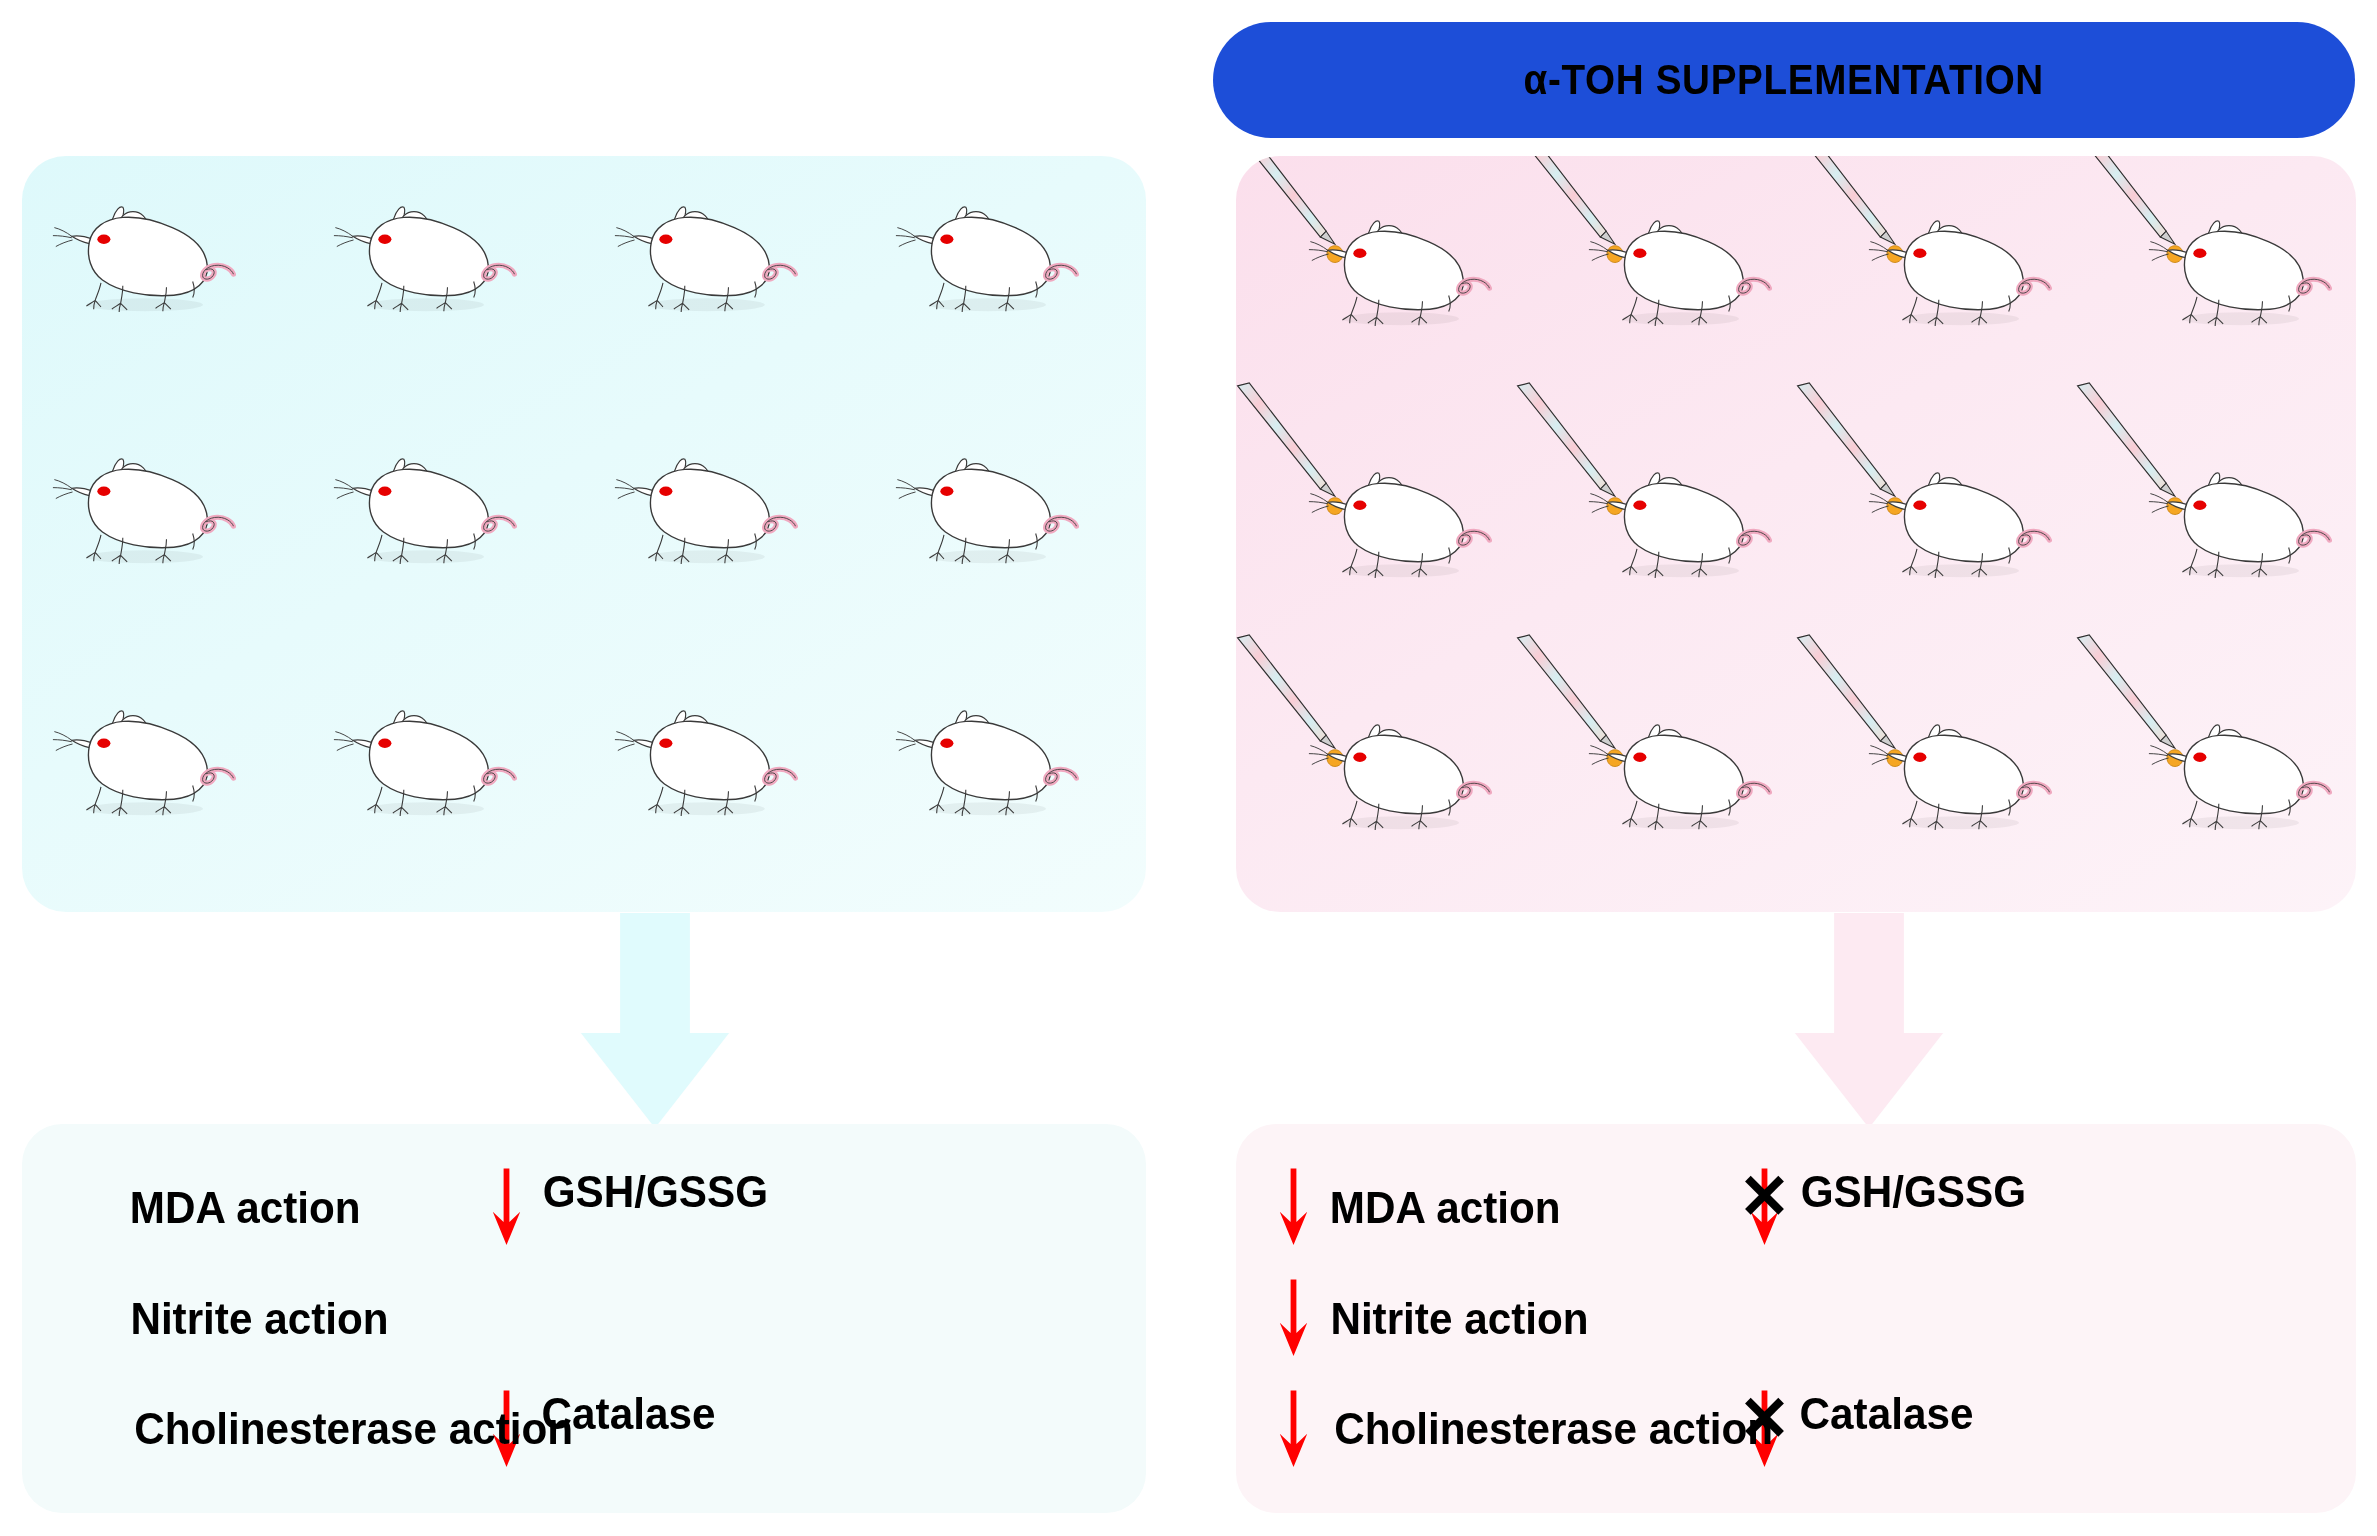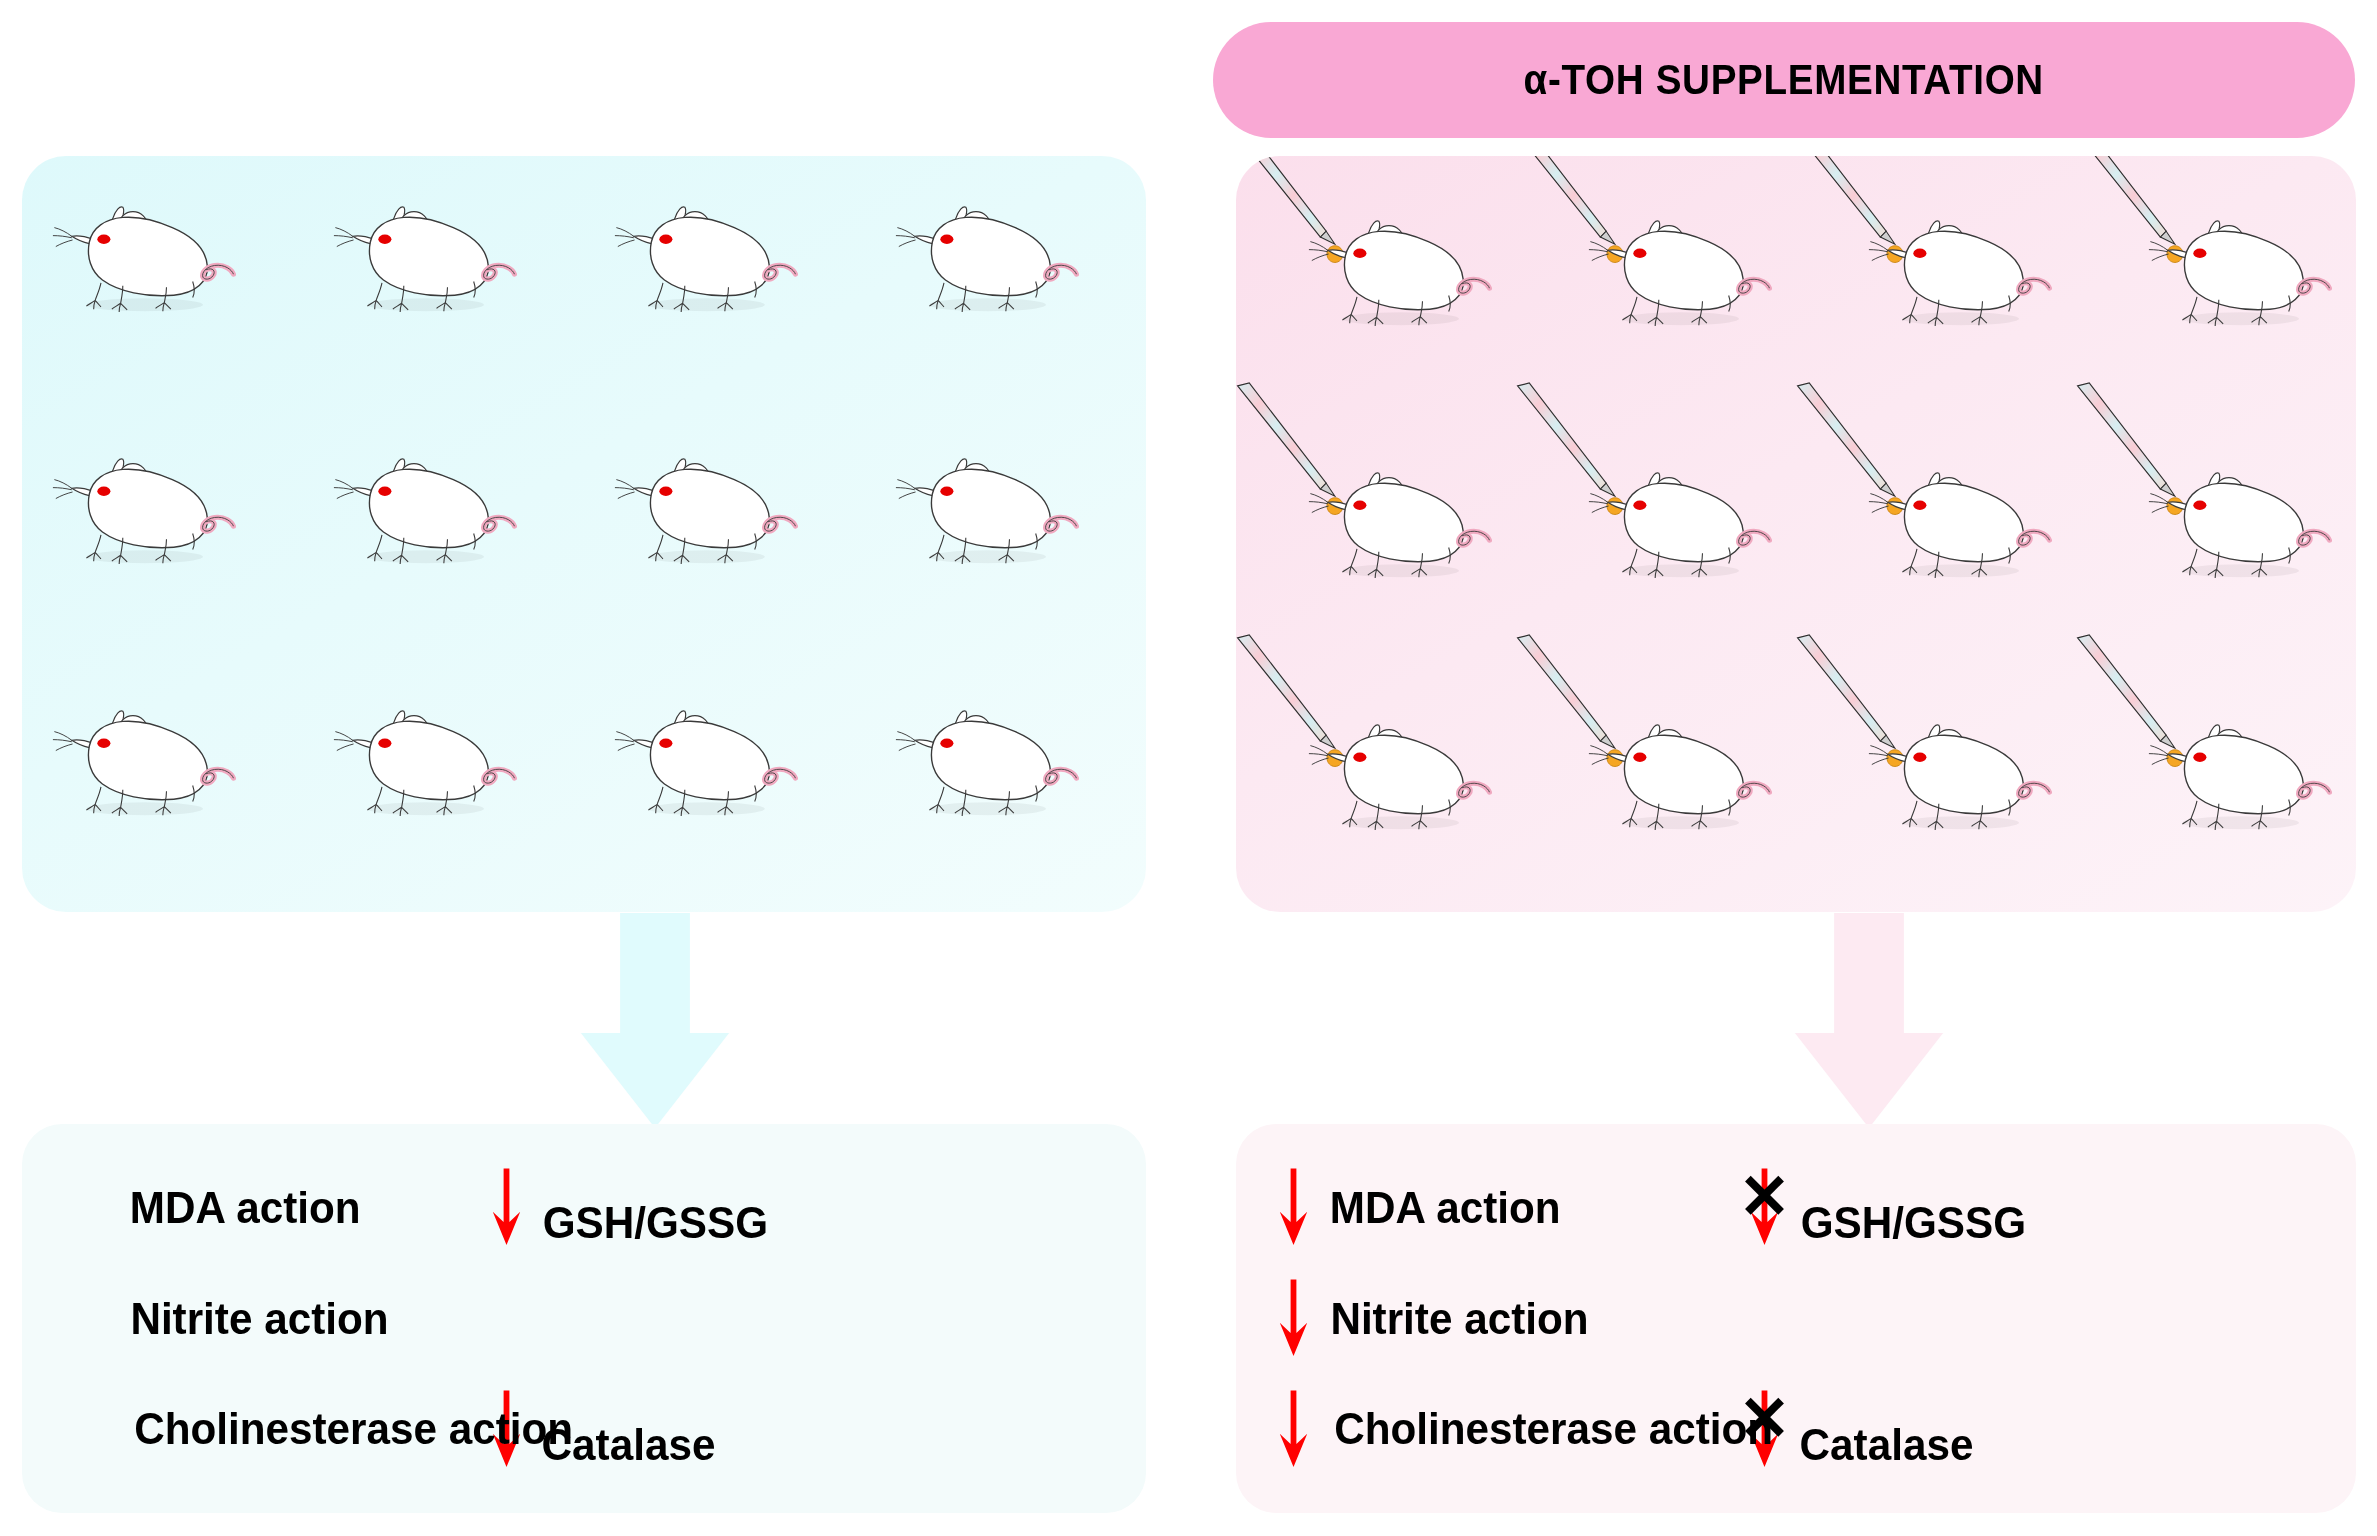--- a/index.html
+++ b/index.html
@@ -15,21 +15,21 @@
   .hdr {
     position:absolute; display:flex; align-items:center; justify-content:center;
     border-radius:65px;
   }
   .hdr-txt {
     font-weight:bold; font-size:42px; letter-spacing:0.7px; color:#000;
     white-space:nowrap; font-family:"Liberation Sans", sans-serif;
     transform:scaleX(0.92);
   }
   #hdr-left  { left:44px;   top:22px;  width:1105px; height:116px; background:#a8fcfe; }
-  #hdr-right { left:1213px; top:22px;  width:1142px; height:116px; background:#f9a8d4; }
+  #hdr-right { left:1213px; top:22px;  width:1142px; height:116px; background:#1d4ed8; }
 
   
   .animal-panel {
     position:absolute; border-radius:44px; overflow:hidden;
   }
   #panel-left  { left:22px;   top:156px; width:1124px; height:756px;
                  background:linear-gradient(150deg,#def9fb 0%,#e7fbfc 45%,#f2fdfd 100%); }
   #panel-right { left:1236px; top:156px; width:1120px; height:756px;
                  background:linear-gradient(150deg,#fbdfec 0%,#fce9f2 45%,#fdf3f8 100%); }
 
@@ -48,21 +48,21 @@
 
   
   .result-box { position:absolute; border-radius:40px; }
   #res-left  { left:22px;   top:1124px; width:1124px; height:389px; background:#f3fbfb; }
   #res-right { left:1236px; top:1124px; width:1120px; height:389px; background:#fdf4f7; }
 
   .res-rows { position:absolute; inset:0; display:flex; flex-direction:column;
               justify-content:center; padding:28px 0; }
   .res-row  { display:flex; align-items:center; height:33.3%; }
   .col-a { display:flex; align-items:center; }
-  .col-b { display:flex; align-items:flex-end; }
+  .col-b { display:flex; align-items:flex-start; }
   #res-left  .col-a { width:465px; padding-left:52px; }
   #res-left  .col-b { padding-left:0px; }
   #res-right .col-a { width:509px; padding-left:38px; }
   #res-right .col-b { padding-left:0px; }
 
   .res-txt { font-size:44px; font-weight:bold; color:#000; white-space:nowrap;
              font-family:"Liberation Sans", sans-serif; transform:scaleX(0.96); }
 
   .mini-arrow { width:39px; height:81px; flex:0 0 auto; margin-right:11.6px; }
   .mini-arrow.ghost { visibility:hidden; }

